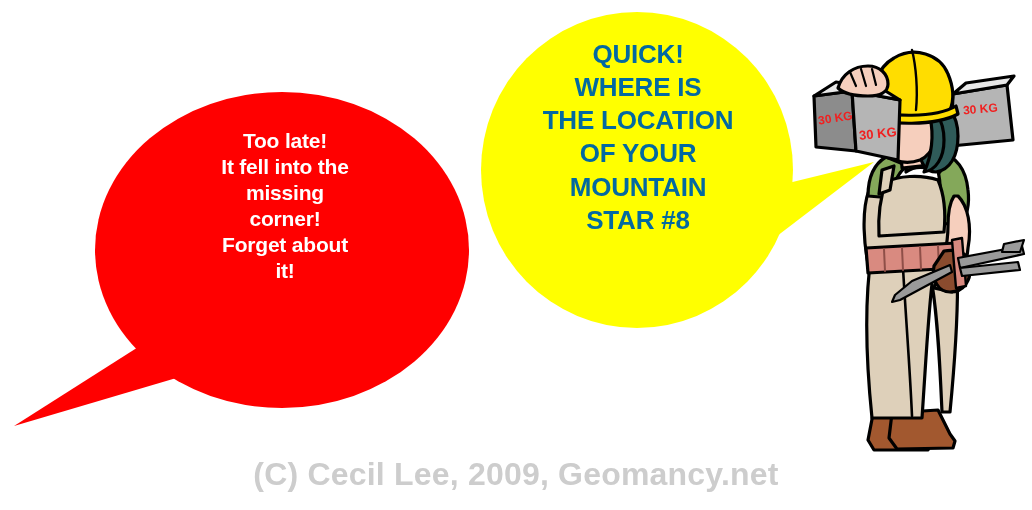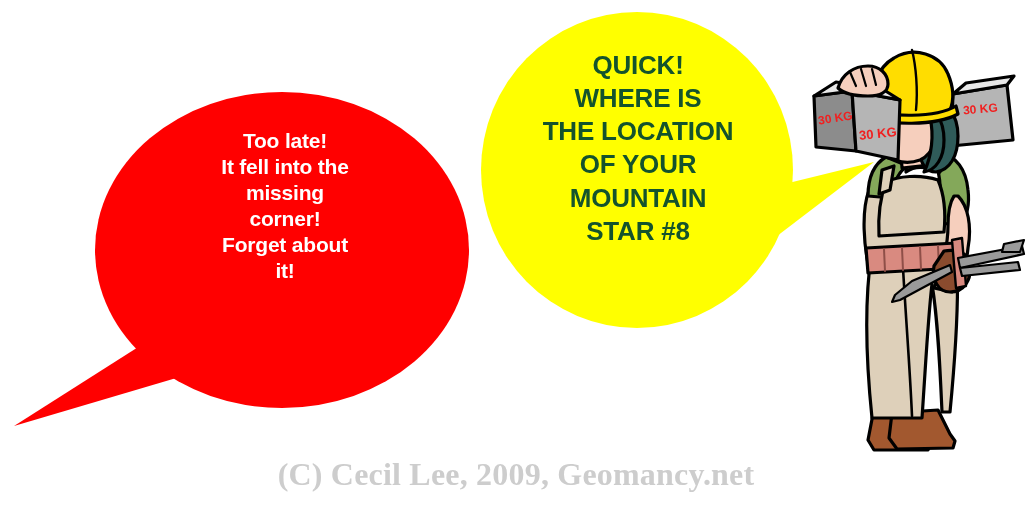--- a/index.html
+++ b/index.html
@@ -36,34 +36,34 @@
     left: 140px;
     top: 128px;
     width: 290px;
     font-size: 21px;
     line-height: 1.235;
     color: #ffffff;
     letter-spacing: -0.2px;
   }
   #yellow-bubble-text {
     left: 497px;
-    top: 49px;
+    top: 38px;
     width: 282px;
     font-size: 26px;
     line-height: 1.275;
-    color: #14532d;
+    color: #0369a1;
     letter-spacing: -0.2px;
   }
   #caption {
     position: absolute;
     left: 0;
     top: 456px;
     width: 1032px;
     text-align: center;
-    font-family: Liberation Serif, serif;
+    font-family: Liberation Sans, sans-serif;
     font-weight: bold;
     font-size: 32px;
     color: #cdcdcd;
     letter-spacing: 0.2px;
     user-select: none;
   }
   .box-label {
     position: absolute;
     font-family: "Liberation Sans", sans-serif;
     font-weight: bold;

